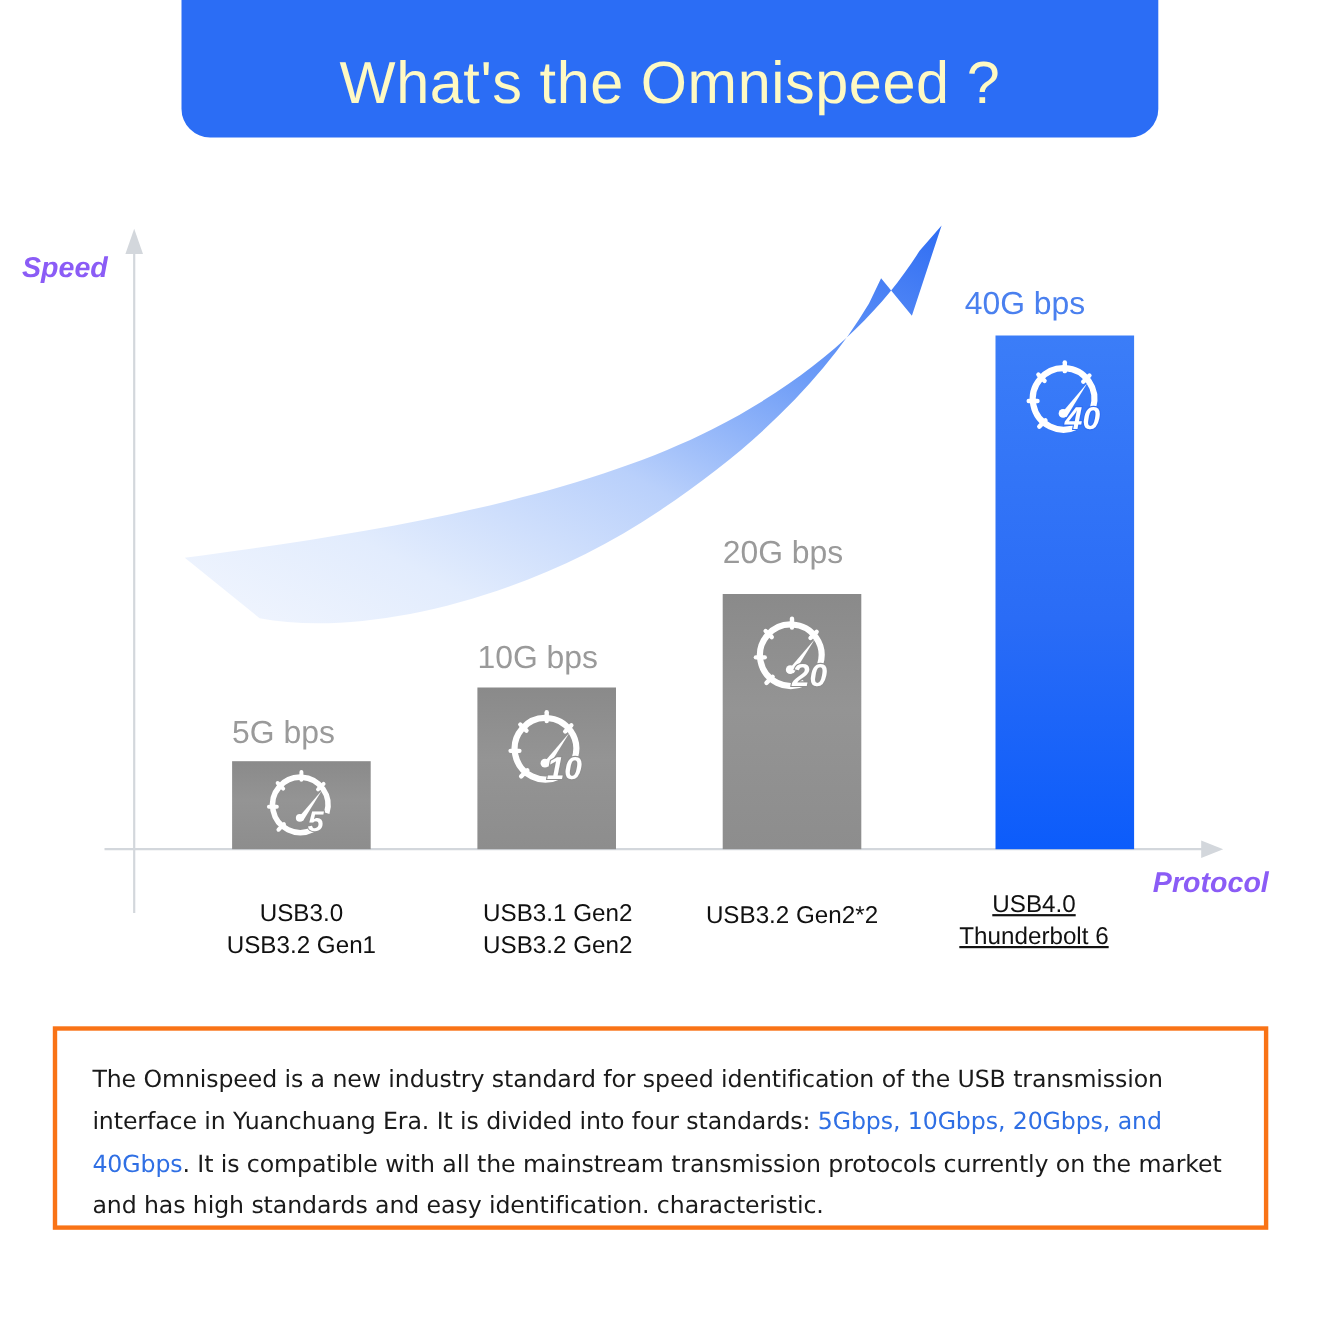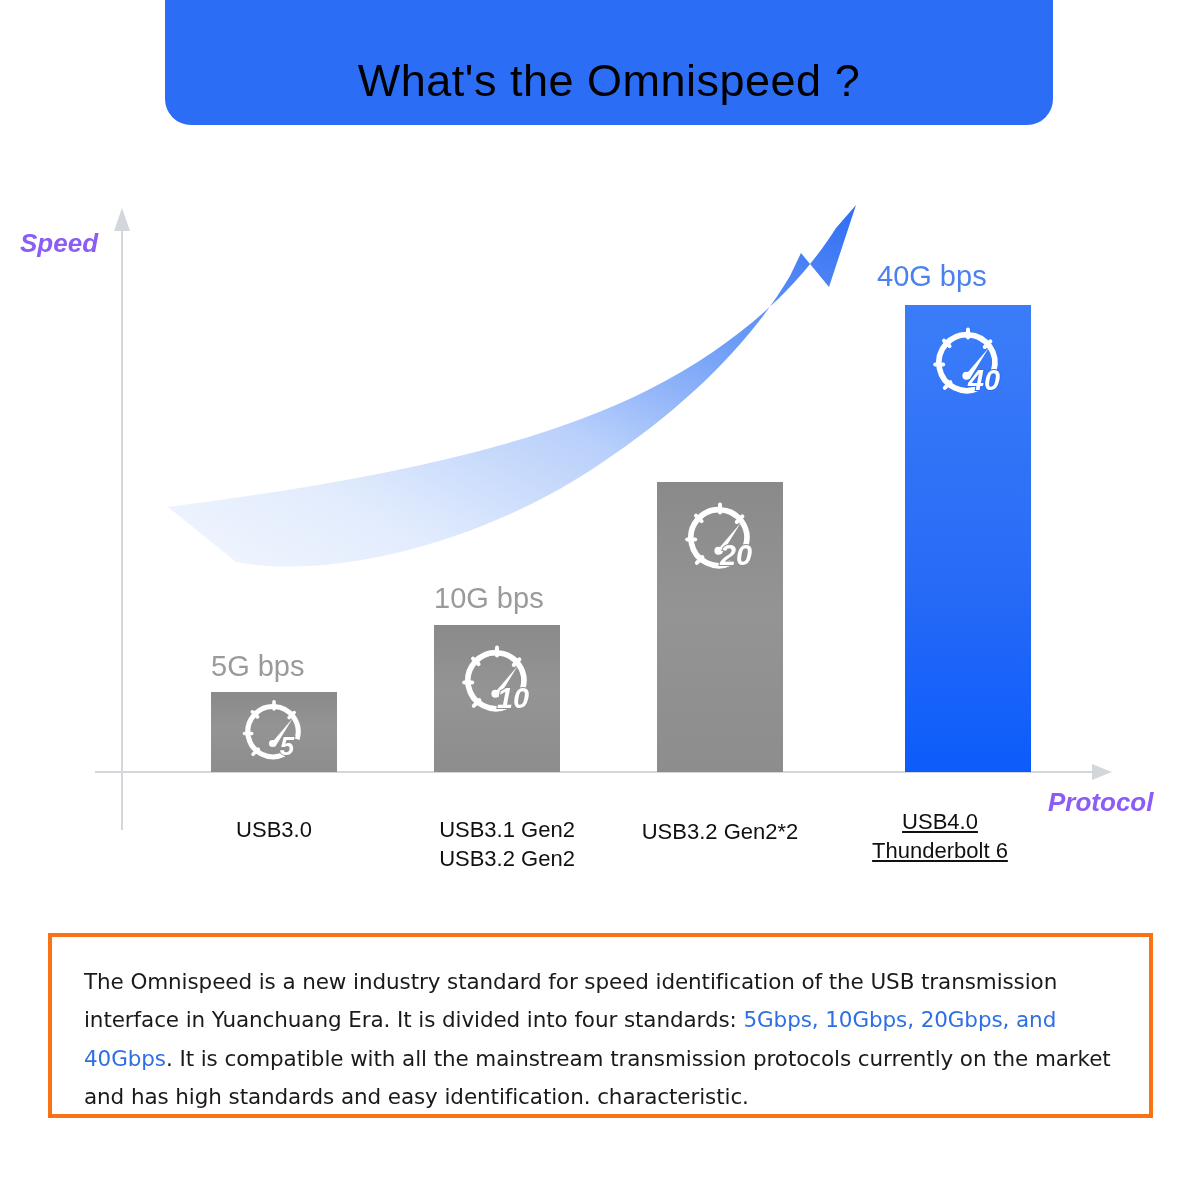--- a/index.html
+++ b/index.html
@@ -15,22 +15,22 @@
   .title-banner {
     position: absolute;
     left: 165px; top: -34px;
     width: 888px; height: 159px;
     background: #2b6df5;
     border-radius: 26px;
     display: flex; align-items: flex-end; justify-content: center;
     padding-bottom: 22px;
   }
   .title-text {
-    color: #000000;
-    font-size: 45px;
+    color: #fef9c3;
+    font-size: 54px;
     font-weight: 400;
     letter-spacing: 0.5px;
     line-height: 1;
     white-space: nowrap;
   }
 
   
   .chart { position: absolute; left: 0; top: 0; width: 1200px; height: 920px; }
 
   .axis-svg { position: absolute; left: 0; top: 0; width: 1200px; height: 920px; }
@@ -185,21 +185,21 @@
             <line x1="21" y1="81" x2="28" y2="74"></line>
             <line x1="78" y1="23" x2="71" y2="30"></line>
           </g>
           <path d="M46,66 L76,31 L52,70 Z" fill="#ffffff"></path>
           <circle cx="48" cy="66" r="5" fill="#ffffff"></circle>
           <text x="70" y="84" font-family="&quot;Liberation Sans&quot;, sans-serif" font-size="36" font-weight="bold" font-style="italic" fill="#ffffff" text-anchor="middle" stroke="#8f8f8f" stroke-width="2.5" paint-order="stroke">10</text>
         </svg>
       </div>
 
       <div class="bar-value gray" style="left:657px; top:487px; width:126px;">20G bps</div>
-      <div class="bar bar-gray" style="left:657px; width:126px; height:290px;">
+      <div class="bar bar-gray" style="left:657px; width:126px; height:232px;">
         <svg class="gauge" style="left:50%; top:16px; margin-left:-40px;" width="80" height="80" viewBox="0 0 100 100">
           <g fill="none" stroke="#ffffff" stroke-width="7" stroke-linecap="butt">
             <path d="M82,60 A35,35 0 1 0 64,81"></path>
           </g>
           <g stroke="#ffffff" stroke-width="5" stroke-linecap="round">
             <line x1="50" y1="8" x2="50" y2="18"></line>
             <line x1="20" y1="22" x2="27" y2="29"></line>
             <line x1="9" y1="52" x2="19" y2="52"></line>
             <line x1="21" y1="81" x2="28" y2="74"></line>
             <line x1="78" y1="23" x2="71" y2="30"></line>
@@ -225,20 +225,21 @@
           </g>
           <path d="M46,66 L76,31 L52,70 Z" fill="#ffffff"></path>
           <circle cx="48" cy="66" r="5" fill="#ffffff"></circle>
           <text x="70" y="84" font-family="&quot;Liberation Sans&quot;, sans-serif" font-size="36" font-weight="bold" font-style="italic" fill="#ffffff" text-anchor="middle" stroke="#2f6df3" stroke-width="2.5" paint-order="stroke">40</text>
         </svg>
       </div>
     </div>
 
     <div class="cat-label" style="left:148px; top:798px; width:252px;">
       <div>USB3.0</div>
+      <div>USB3.2 Gen1</div>
     </div>
 
     <div class="cat-label" style="left:381px; top:798px; width:252px;">
       <div>USB3.1 Gen2</div>
       <div>USB3.2 Gen2</div>
     </div>
 
     <div class="cat-label" style="left:594px; top:800px; width:252px;">
       <div>USB3.2 Gen2*2</div>
     </div>

